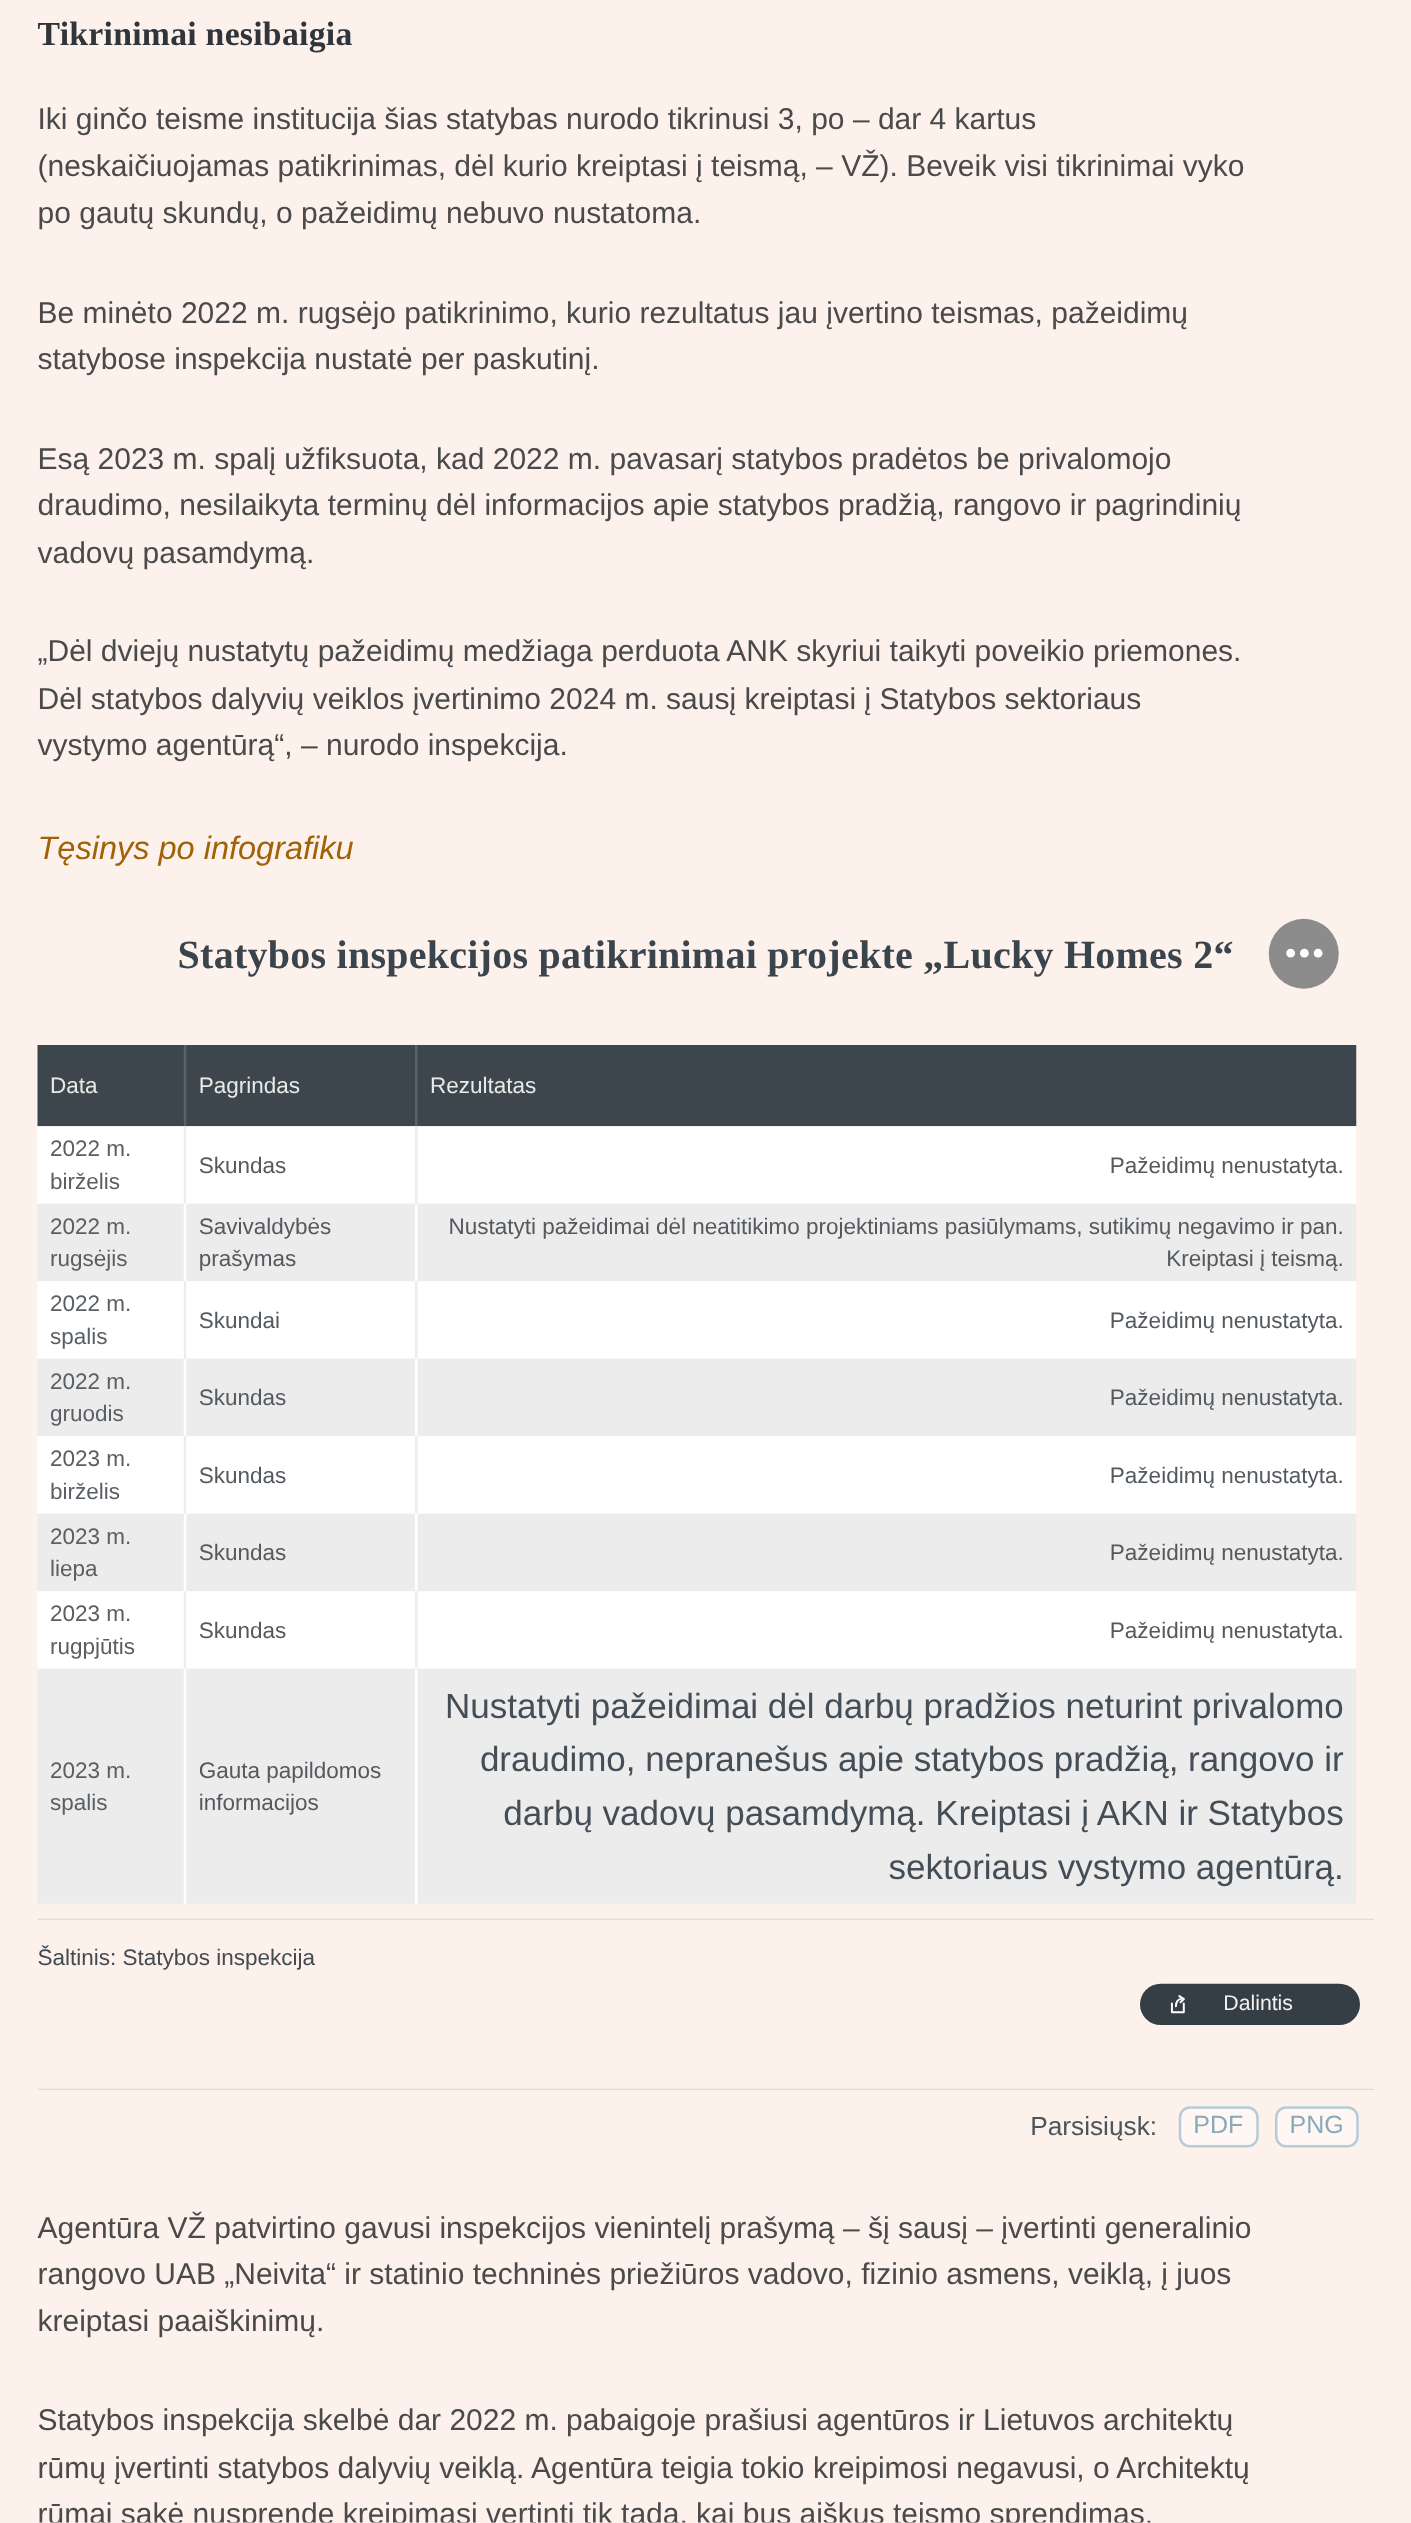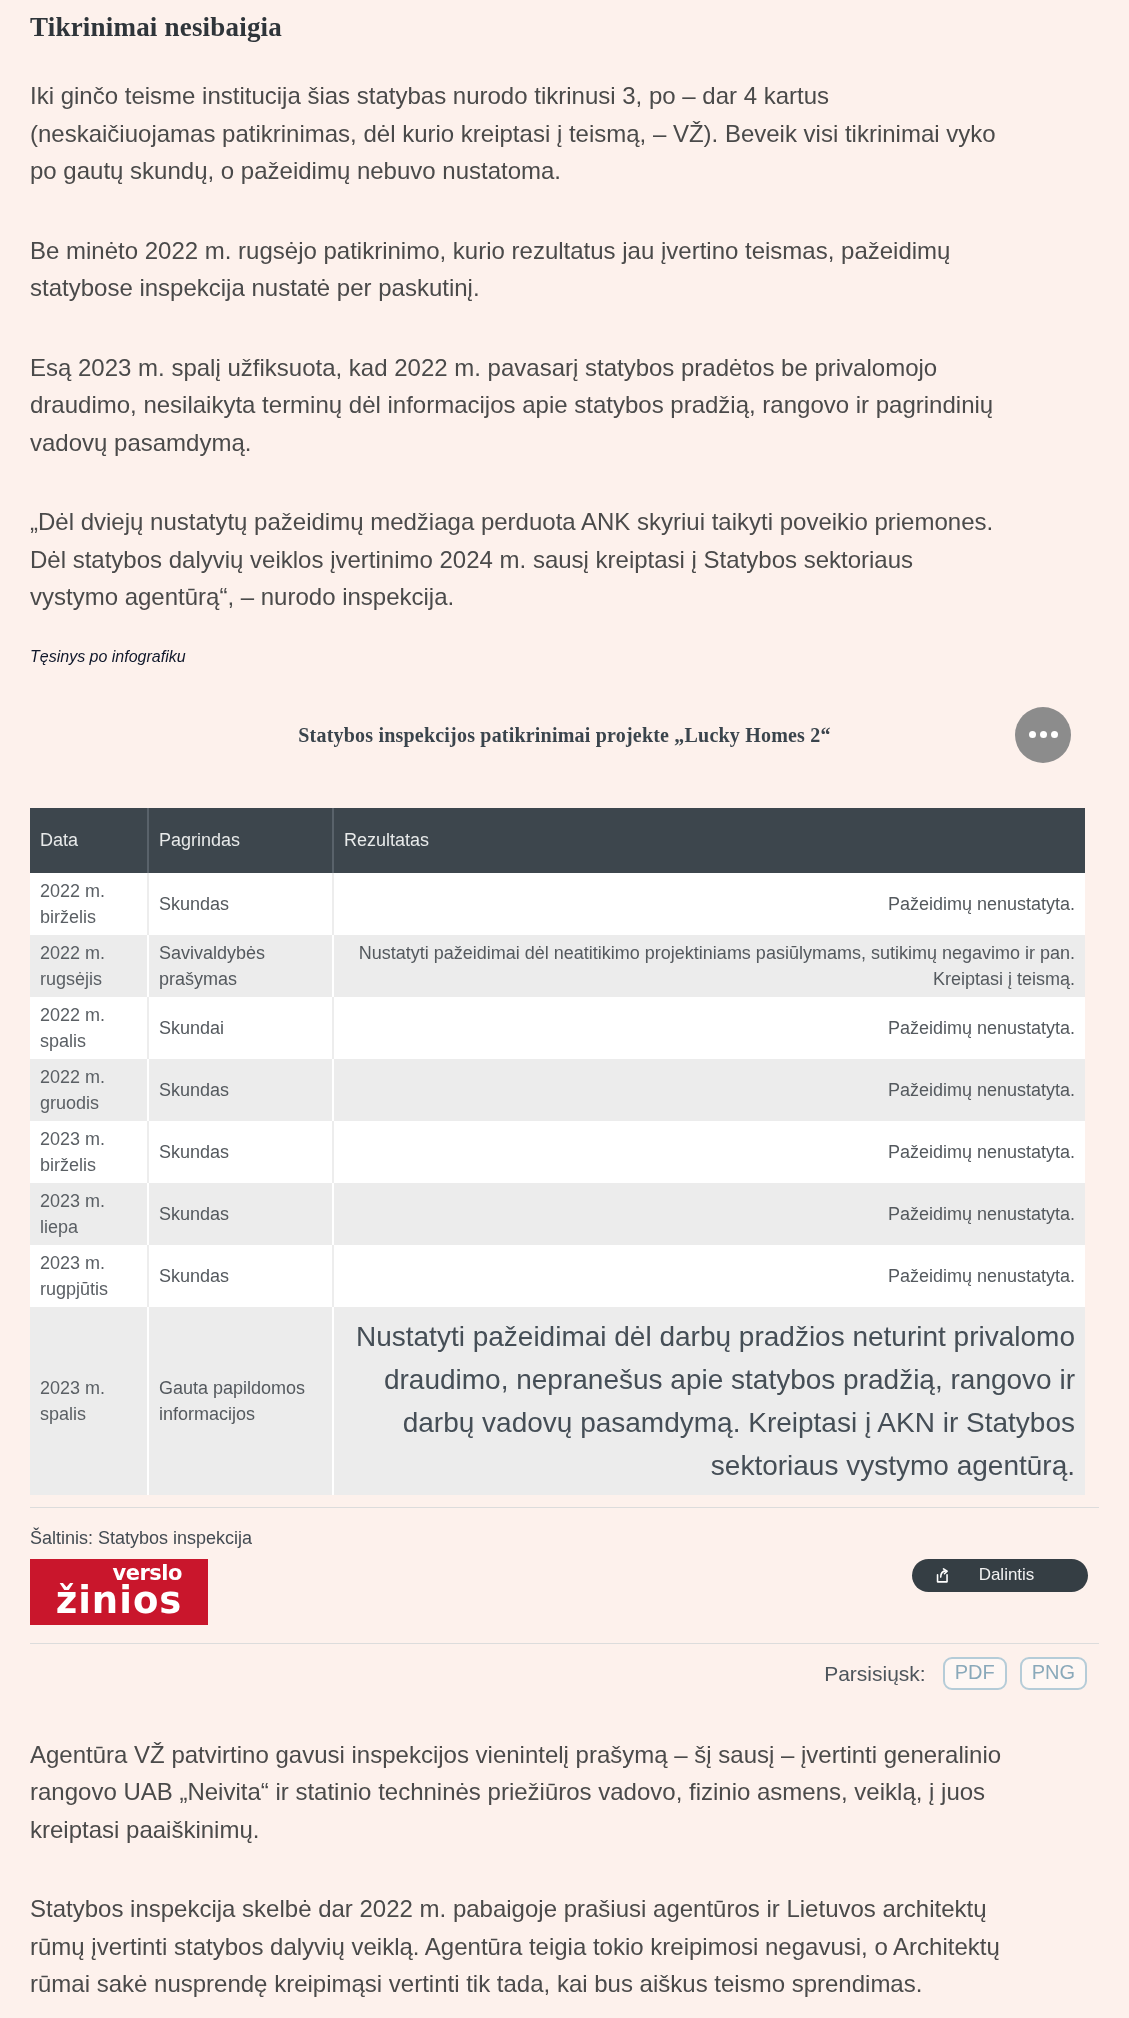--- a/index.html
+++ b/index.html
@@ -18,27 +18,27 @@
     letter-spacing:.2px;
   }
 
   .para {
     font-size:24px; line-height:37.5px; color:#4a4a4a;
     margin-top:42px; max-width:1069px;
   }
   .para.first { margin-top:34px; }
 
   .continuation {
-    margin-top:32px; font-size:16px; font-style:italic; color:#0f172a;
+    margin-top:47px; font-size:26px; font-style:italic; color:#a16207;
   }
 
   .info-head { position:relative; margin-top:38px; height:62px; width:1069px; }
   .info-title {
     font-family:"Liberation Serif","DejaVu Serif",serif;
-    font-size:20px; font-weight:700; color:#3a444c;
+    font-size:32px; font-weight:700; color:#3a444c;
     text-align:center; line-height:62px; letter-spacing:.2px;
   }
   .menu-btn {
     position:absolute; left:985px; top:3px;
     width:56px; height:56px; border-radius:50%;
     background:#8c8c8c; border:none; cursor:pointer;
     display:flex; align-items:center; justify-content:center; gap:4px;
   }
   .menu-btn .dot { width:7px; height:7px; border-radius:50%; background:#ffffff; }
 
@@ -180,24 +180,20 @@
         <td class="c-rezultatas">Nustatyti pažeidimai dėl darbų pradžios neturint privalomo draudimo, nepranešus apie statybos pradžią, rangovo ir darbų vadovų pasamdymą. Kreiptasi į AKN ir Statybos sektoriaus vystymo agentūrą.</td>
       </tr>
     </tbody>
   </table>
 
   <hr class="divider d1">
 
   <div class="source-row">Šaltinis: Statybos inspekcija</div>
 
   <div class="footer-row">
-    <div class="logo">
-      <div class="l1">verslo</div>
-      <div class="l2">žinios</div>
-    </div>
     <button class="share-btn">
       <span class="sicon">
         <svg width="19" height="19" viewBox="0 0 24 24" fill="none" stroke="#ffffff" stroke-width="2" stroke-linecap="round" stroke-linejoin="round">
           <path d="M7 11v9h12v-9"></path>
           <path d="M11 14c0-5.5 2.5-7.5 6.5-7.8"></path>
           <path d="M14.5 3.6l4.6 3-3.4 3.2"></path>
         </svg>
       </span>
       <span class="slabel">Dalintis</span>
     </button>

